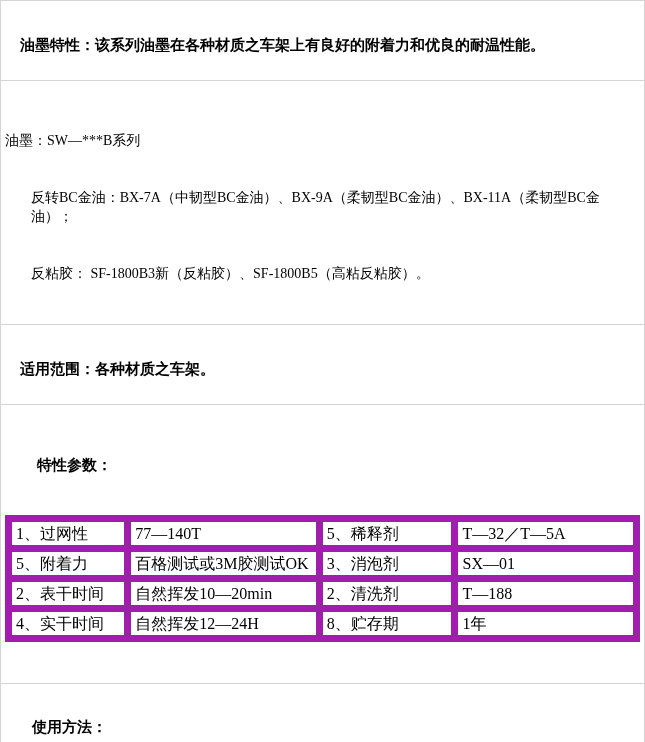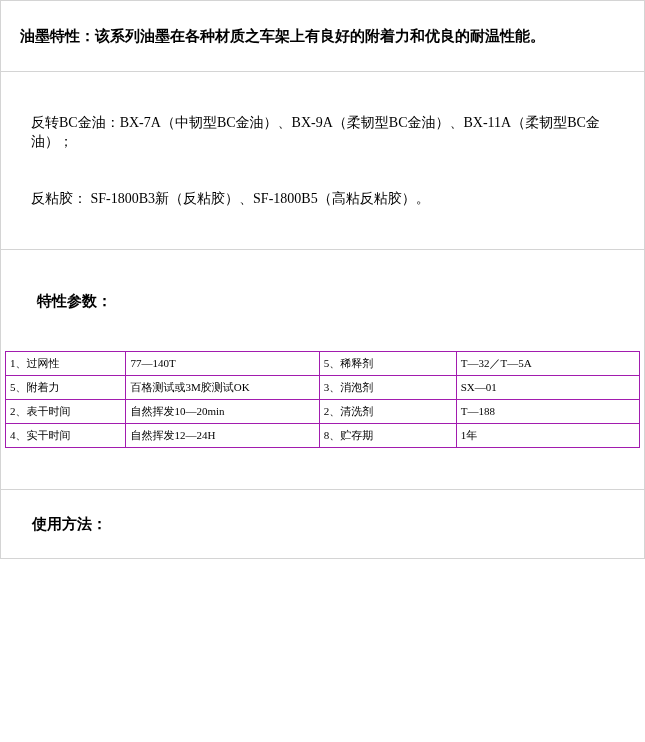--- a/index.html
+++ b/index.html
@@ -18,20 +18,21 @@
     box-sizing: border-box;
     border: 1px solid #d4d4d4;
     background: #ffffff;
   }
   .row {
     box-sizing: border-box;
     border-bottom: 1px solid #d4d4d4;
     padding: 3px 4px;
     line-height: 19px;
     white-space: pre-wrap;
+    margin-top: 9px;
   }
   .row:last-child {
     border-bottom: none;
   }
   .row.heading {
     font-weight: bold;
     font-size: 15px;
     line-height: 20px;
     padding: 5px 4px;
   }
@@ -52,46 +53,50 @@
     white-space: normal;
     padding-left: 32px;
   }
   table.params {
     width: 100%;
     border-collapse: collapse;
     margin-top: 2px;
     table-layout: fixed;
   }
   table.params td {
-    border: 1px solid #a21caf;
+    border: 7px solid #a21caf;
     padding: 3px 4px;
     line-height: 17px;
-    font-size: 11px;
+    font-size: 16px;
     white-space: nowrap;
     overflow: hidden;
   }
   col.c1 { width: 19%; }
   col.c2 { width: 30.5%; }
   col.c3 { width: 21.6%; }
   col.c4 { width: 28.9%; }
 </style>
 </head>
 <body>
 
 <div class="sheet">
 
   <div class="row heading">
     <span>油墨特性：该系列油墨在各种材质之车架上有良好的附着力和优良的耐温性能。</span>
   </div>
 
   <div class="row">
+    <div class="ink-line">油墨：SW—***B系列</div>
     <div class="ink-line indent">反转BC金油：BX-7A（中韧型BC金油）、BX-9A（柔韧型BC金油）、BX-11A（柔韧型BC金油）；</div>
     <div class="ink-line indent">反粘胶： SF-1800B3新（反粘胶）、SF-1800B5（高粘反粘胶）。</div>
   </div>
 
+  <div class="row heading">
+    <span>适用范围：各种材质之车架。</span>
+  </div>
 
   <div class="row">
     <div class="params-heading">特性参数：</div>
     <table class="params">
       <colgroup><col class="c1"><col class="c2"><col class="c3"><col class="c4"></colgroup>
       <tbody>
         <tr>
           <td>1、过网性</td>
           <td>77—140T</td>
           <td>5、稀释剂</td>

